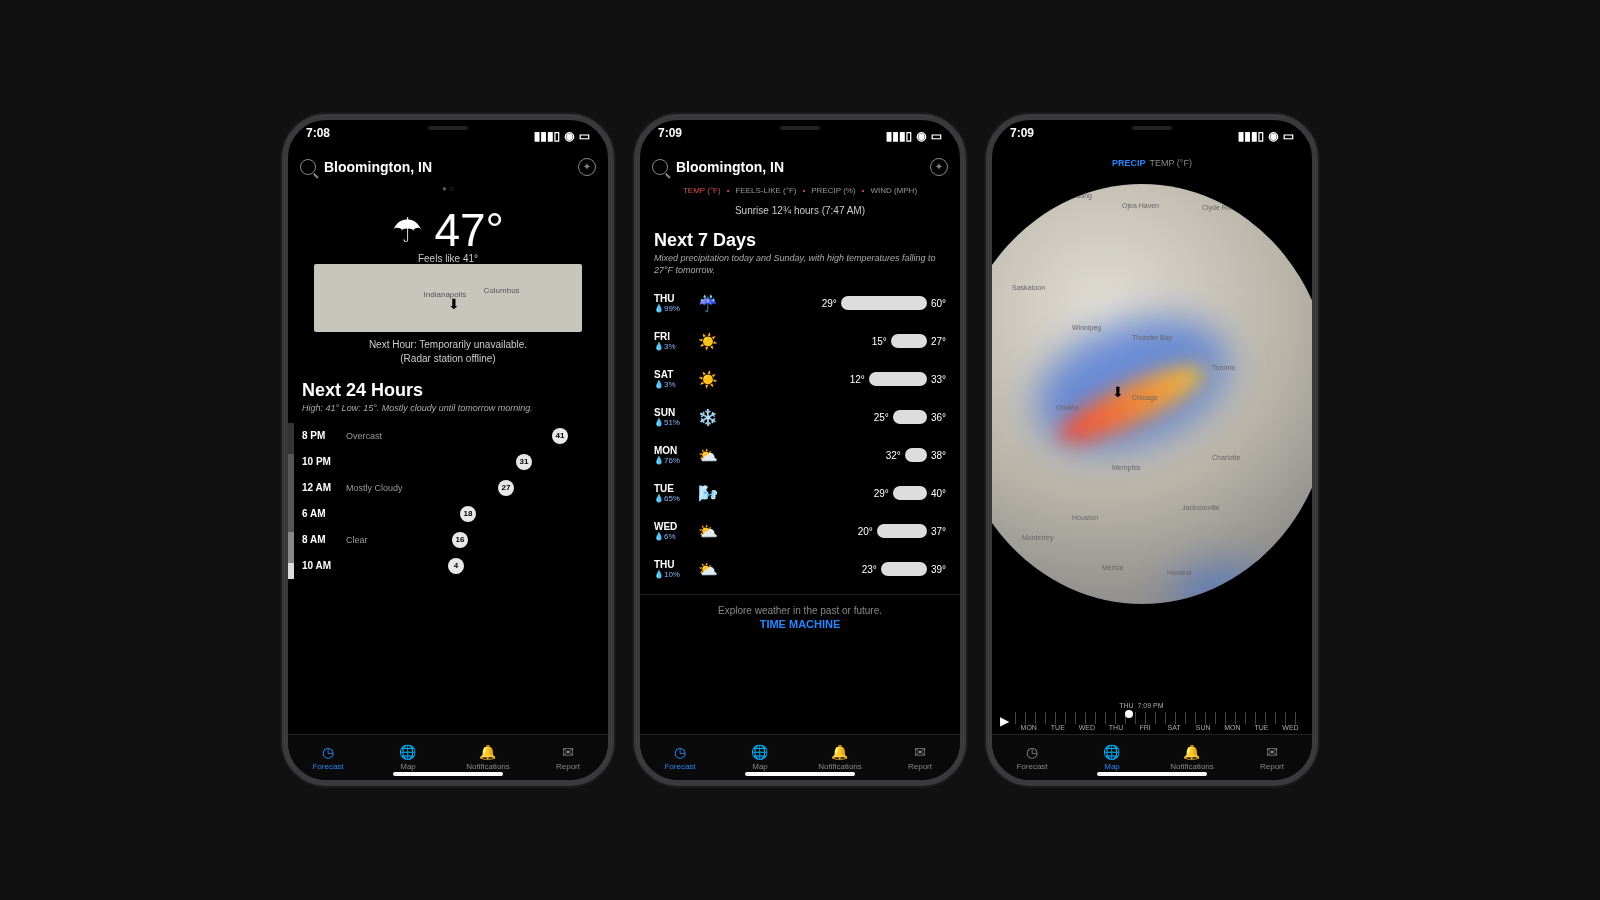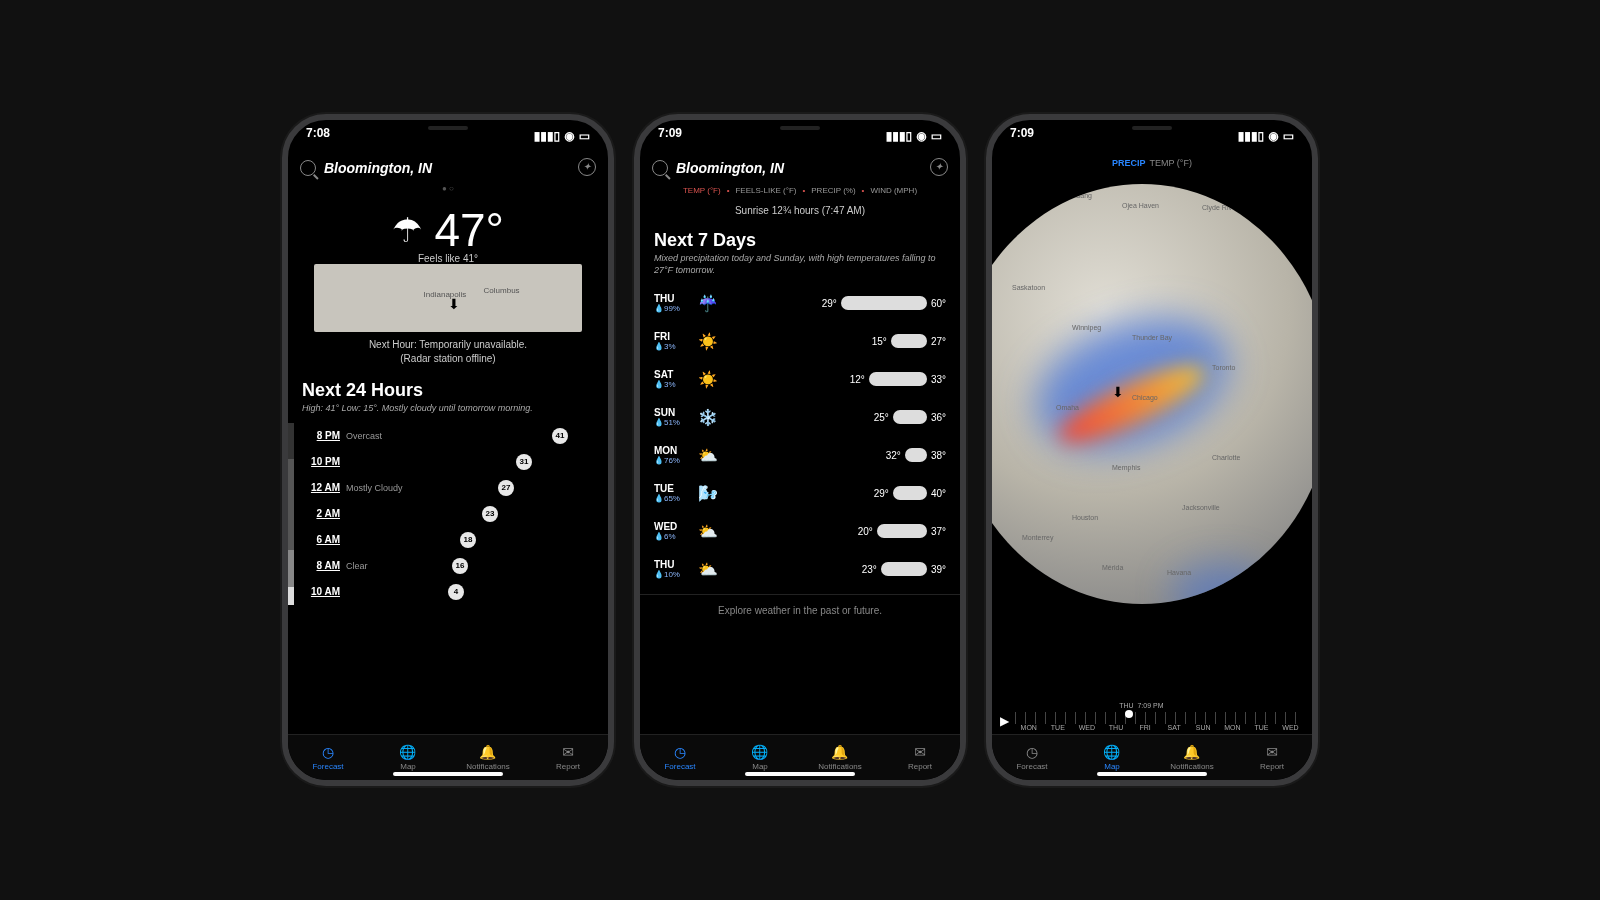--- a/index.html
+++ b/index.html
@@ -3,41 +3,41 @@
 <meta charset="utf-8">
 <style>
 * { margin:0; padding:0; box-sizing:border-box; font-family:-apple-system,"Helvetica Neue",sans-serif; }
 body { background:#111; width:1600px; height:900px; display:flex; gap:20px; justify-content:center; align-items:center; }
 .phone { width:332px; height:672px; background:#000; border-radius:44px; border:6px solid #3a3a3c; position:relative; overflow:hidden; box-shadow:0 0 0 2px #1a1a1a; }
 .notch { position:absolute; top:0; left:50%; transform:translateX(-50%); width:150px; height:26px; background:#000; border-radius:0 0 18px 18px; z-index:50; }
 .notch::after { content:""; position:absolute; top:6px; left:50%; transform:translateX(-50%); width:40px; height:4px; background:#222; border-radius:2px; }
 .status-bar { position:absolute; top:6px; left:0; right:0; height:20px; display:flex; justify-content:space-between; padding:0 18px; color:#fff; font-size:12px; font-weight:600; z-index:40; }
 .status-right { display:flex; gap:4px; align-items:center; }
 .screen { position:absolute; inset:0; color:#fff; display:flex; flex-direction:column; padding-top:32px; }
-.header { display:flex; align-items:flex-end; gap:8px; padding:6px 12px;font-style:italic; }
+.header { display:flex; align-items:center; gap:8px; padding:6px 12px; }
 .search-ico { width:16px; height:16px; border:1.5px solid #888; border-radius:50%; position:relative; }
 .search-ico::after { content:""; position:absolute; width:6px; height:1.5px; background:#888; bottom:-2px; right:-4px; transform:rotate(45deg); }
 .loc { font-weight:600; font-size:14px; flex:1; }
 .gear { width:18px; height:18px; border:1.5px solid #888; border-radius:50%; position:relative; }
 .gear::before { content:"✦"; position:absolute; inset:0; text-align:center; line-height:15px; font-size:10px; color:#888; }
 .dots { text-align:center; font-size:8px; color:#555; padding:2px 0; }
 .current { display:flex; justify-content:center; align-items:center; gap:12px; padding:8px 0 2px; }
 .umbrella { font-size:34px; }
 .temp-big { font-size:46px; font-weight:300; }
 .feels { font-size:10px; text-align:center; color:#ccc; margin-top:-6px; }
 .alert { color:#d9534f; text-align:center; font-size:11px; padding:8px 0 6px; }
 .map-thumb { width:84%; height:68px; margin:0 auto; background:#c8c5bd; border-radius:2px; position:relative; font-size:8px; color:#555; }
 .map-thumb .city { position:absolute; }
 .pin { position:absolute; top:32px; left:50%; color:#000; font-size:14px; }
 .next-hour { text-align:center; font-size:10px; color:#ccc; padding:6px 0 10px; line-height:1.4; }
 .section-title { font-size:18px; font-weight:600; padding:4px 14px 0; }
 .section-sub { font-size:9px; color:#aaa; font-style:italic; padding:2px 14px 8px; line-height:1.3; }
 .hours { padding:0 14px; position:relative; }
 .hour-row { display:flex; align-items:center; height:26px; font-size:10px; position:relative; }
-.hour-row .time { width:44px; font-weight:600; text-align:right; padding-right:6px;text-decoration:underline; }
+.hour-row .time { width:44px; font-weight:600; text-align:left; padding-right:6px; }
 .hour-row .cond { color:#999; font-size:9px; }
 .hour-row .bubble { position:absolute; width:16px; height:16px; border-radius:50%; background:#e8e8e8; color:#000; font-size:8px; font-weight:600; display:flex; align-items:center; justify-content:center; }
 .side-bar { position:absolute; left:-2px; top:0; bottom:0; width:8px; background:linear-gradient(#333 0%,#333 20%,#555 20%,#555 70%,#888 70%,#888 90%,#ddd 90%); }
 .tab-bar { margin-top:auto; height:46px; border-top:1px solid #222; display:flex; background:#0a0a0a; }
 .tab { flex:1; display:flex; flex-direction:column; align-items:center; justify-content:center; gap:2px; font-size:8px; color:#888; }
 .tab.active { color:#2986ff; }
 .tab-ico { font-size:14px; }
 .home-ind { position:absolute; bottom:4px; left:50%; transform:translateX(-50%); width:110px; height:4px; background:#fff; border-radius:2px; z-index:60; }
 
 .metrics { display:flex; justify-content:center; gap:6px; font-size:8px; padding:4px 0; flex-wrap:wrap; }
@@ -125,25 +125,20 @@
             <span class="time">10 PM</span>
             <span class="cond"></span>
             <span class="bubble" style="left:214px">31</span>
           </div>
           <div class="hour-row">
             <span class="time">12 AM</span>
             <span class="cond">Mostly Cloudy</span>
             <span class="bubble" style="left:196px">27</span>
           </div>
           <div class="hour-row">
-            <span class="time">2 AM</span>
-            <span class="cond"></span>
-            <span class="bubble" style="left:180px">23</span>
-          </div>
-          <div class="hour-row">
             <span class="time">6 AM</span>
             <span class="cond"></span>
             <span class="bubble" style="left:158px">18</span>
           </div>
           <div class="hour-row">
             <span class="time">8 AM</span>
             <span class="cond">Clear</span>
             <span class="bubble" style="left:150px">16</span>
           </div>
           <div class="hour-row">
@@ -296,20 +291,21 @@
           </div>
           <div class="day-ico">⛅</div>
           <div class="range">
             <span class="lo">23°</span>
             <div class="bar" style="width:46px"></div>
             <span class="hi">39°</span>
           </div>
         </div>
       </div>
     <div class="tm-line">Explore weather in the past or future.</div>
+    <div class="tm-link">TIME MACHINE</div>
     <div class="tab-bar" id="tabs2">
         <div class="tab active">
           <span class="tab-ico">◷</span>
           <span>Forecast</span>
         </div>
         <div class="tab">
           <span class="tab-ico">🌐</span>
           <span>Map</span>
         </div>
         <div class="tab">

